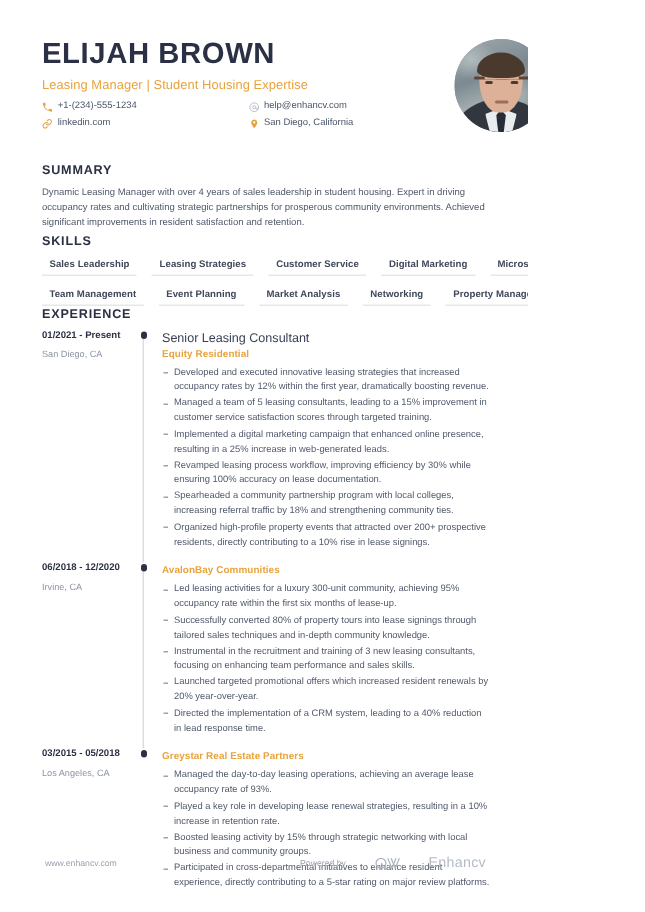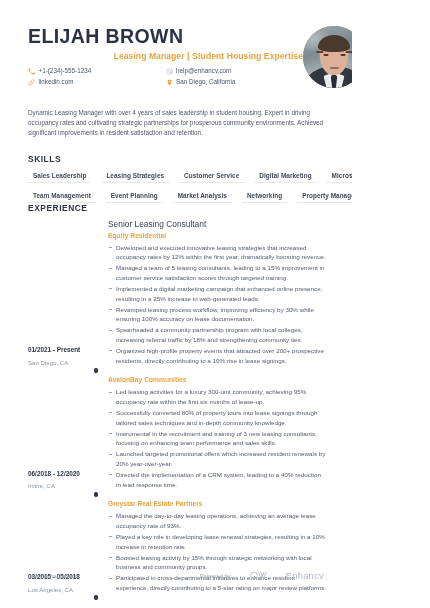--- a/index.html
+++ b/index.html
@@ -28,25 +28,24 @@
   .header-left { flex: 1 1 auto; padding-top: 2px; }
   .name {
     font-size: 19.5px;
     font-weight: bold;
     letter-spacing: 0.4px;
     color: #2b3044;
     line-height: 1.12;
   }
   .job-title {
     font-size: 8.6px;
-    font-weight: bold;
+    font-weight: normal;
     color: #e8a33d;
     margin-top: 3px;
     letter-spacing: 0.05px;
-    text-align: right;
   }
   .contacts {
     display: flex;
     margin-top: 6px;
     width: 275px;
   }
   .contacts-col { width: 50%; }
   .contact-line {
     display: flex;
     align-items: center;
@@ -192,40 +191,39 @@
   }
   .summary-block { margin-top: 19px; }
   .summary-text {
     font-size: 6.35px;
     line-height: 1.62;
     color: #51596b;
     text-align: left;
   }
 
   
-  .skills-block { margin-top: 15px; }
+  .skills-block { }
   .skills-rows { display: flex; flex-direction: column; gap: 7px; }
   .skills-row { display: flex; gap: 10px; flex-wrap: nowrap; }
   .skill-tag {
     font-size: 6.4px;
     font-weight: bold;
     color: #3f4758;
     padding: 2px 5px 3px 5px;
     border-bottom: 1.4px solid #e4e7ec;
     white-space: nowrap;
     letter-spacing: 0.05px;
   }
 
   
   .exp-block { }
   .entry {
     display: flex;
     position: relative;
     padding-bottom: 7px;
-    align-items: flex-end;
   }
   .entry-left {
     flex: 0 0 63px;
     padding-top: 0.5px;
   }
   .entry-date {
     font-size: 6.4px;
     font-weight: bold;
     color: #2b3044;
     line-height: 1.35;
@@ -381,20 +379,21 @@
       <div class="neck"></div>
       <div class="face">
         <div class="brow"></div>
         <div class="mouth"></div>
       </div>
       <div class="hair"></div>
     </div>
   </div>
 
   <div class="section summary-block">
+    <div class="section-title">SUMMARY</div>
     <div class="summary-text">Dynamic Leasing Manager with over 4 years of sales leadership in student housing. Expert in driving occupancy rates and cultivating strategic partnerships for prosperous community environments. Achieved significant improvements in resident satisfaction and retention.</div>
   </div>
 
   <div class="section skills-block">
     <div class="section-title">SKILLS</div>
     <div class="skills-rows" id="skills-rows">
         <div class="skills-row">
           <div class="skill-tag">Sales Leadership</div>
           <div class="skill-tag">Leasing Strategies</div>
           <div class="skill-tag">Customer Service</div>

